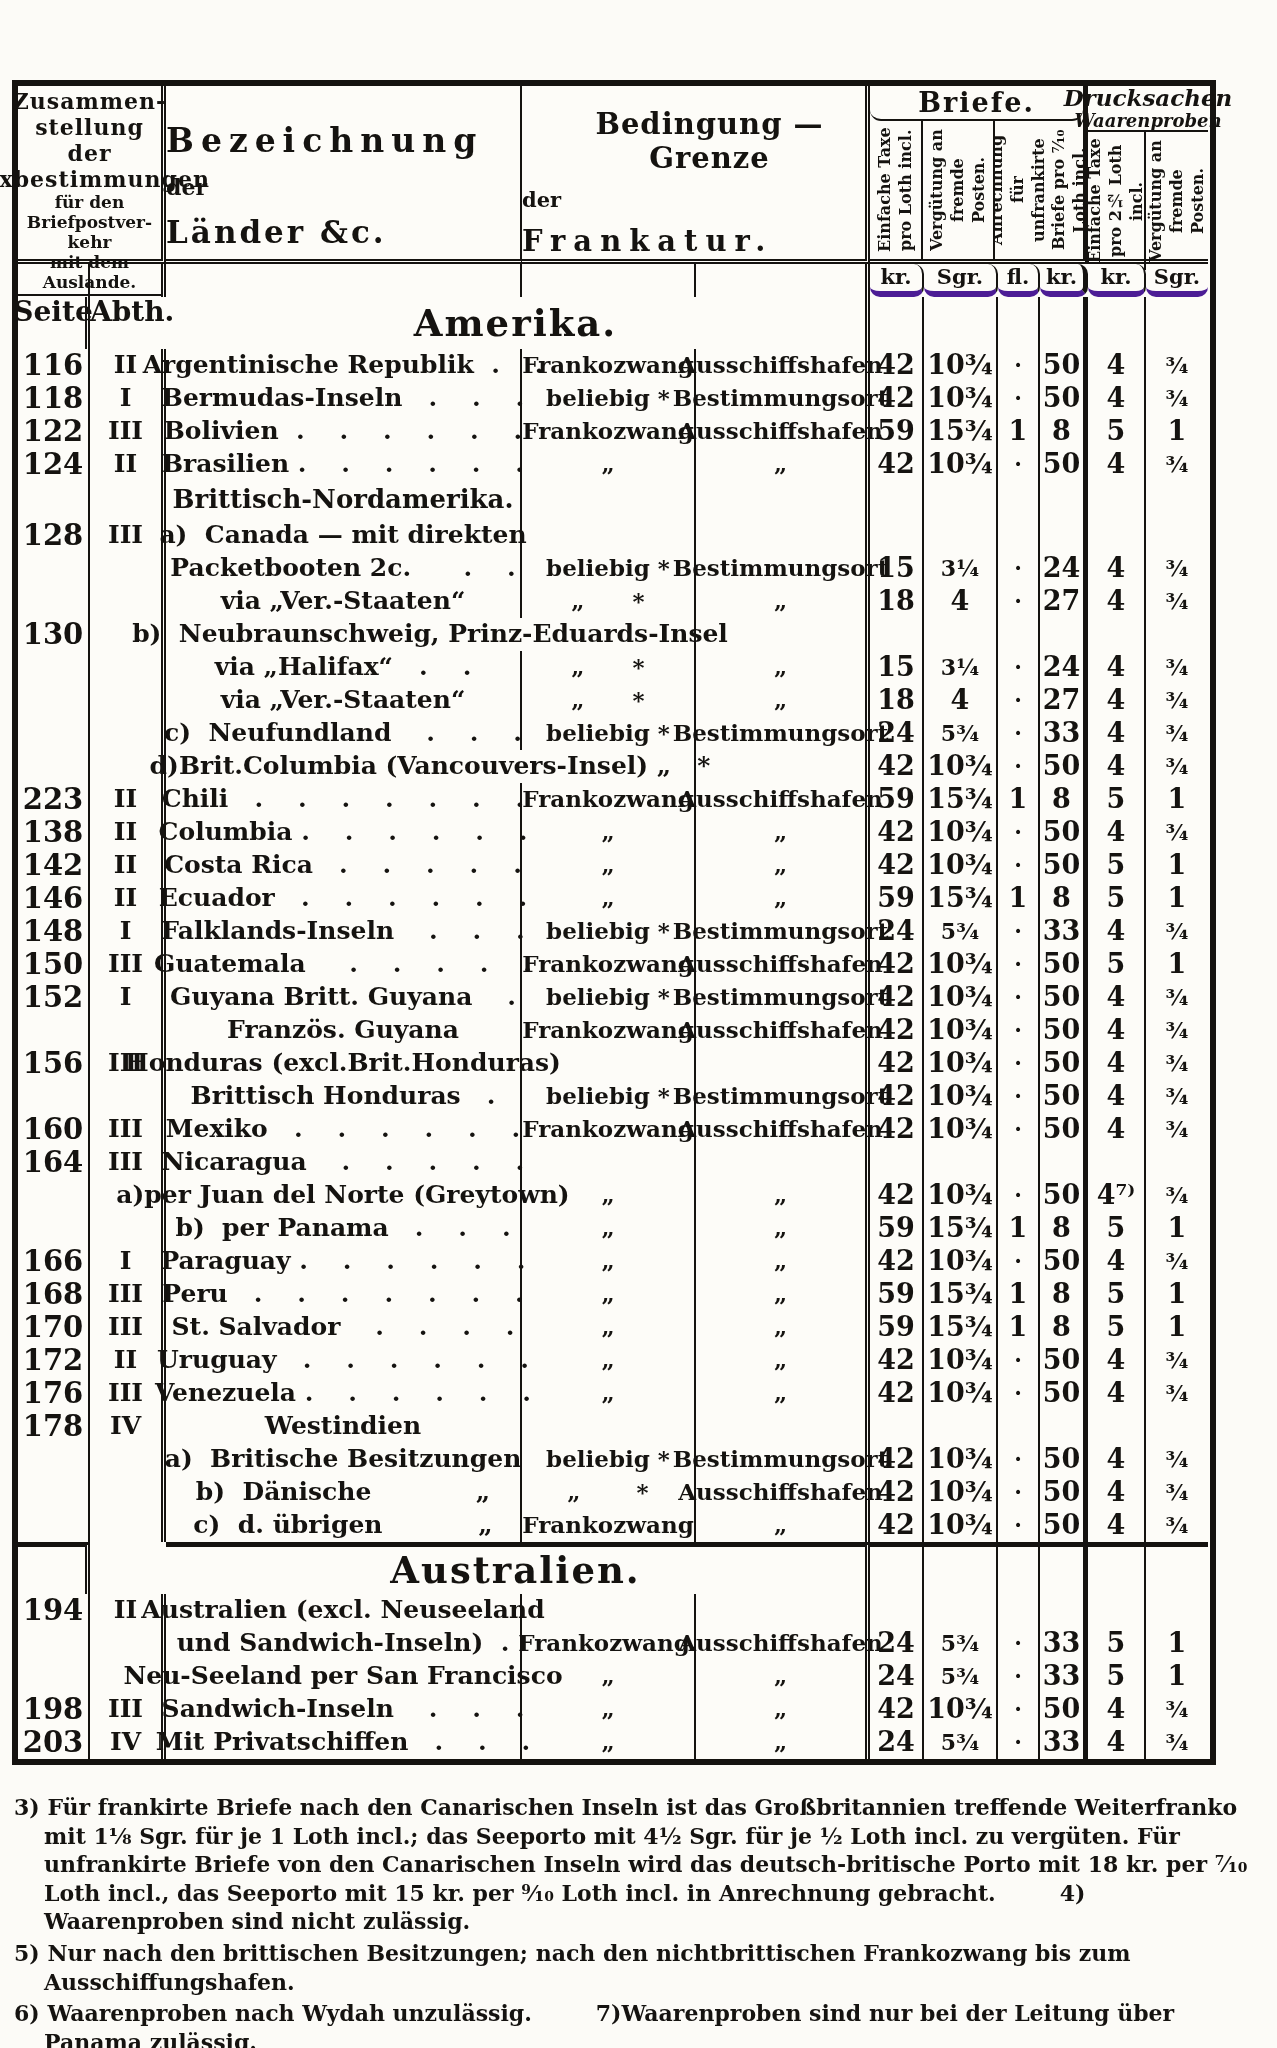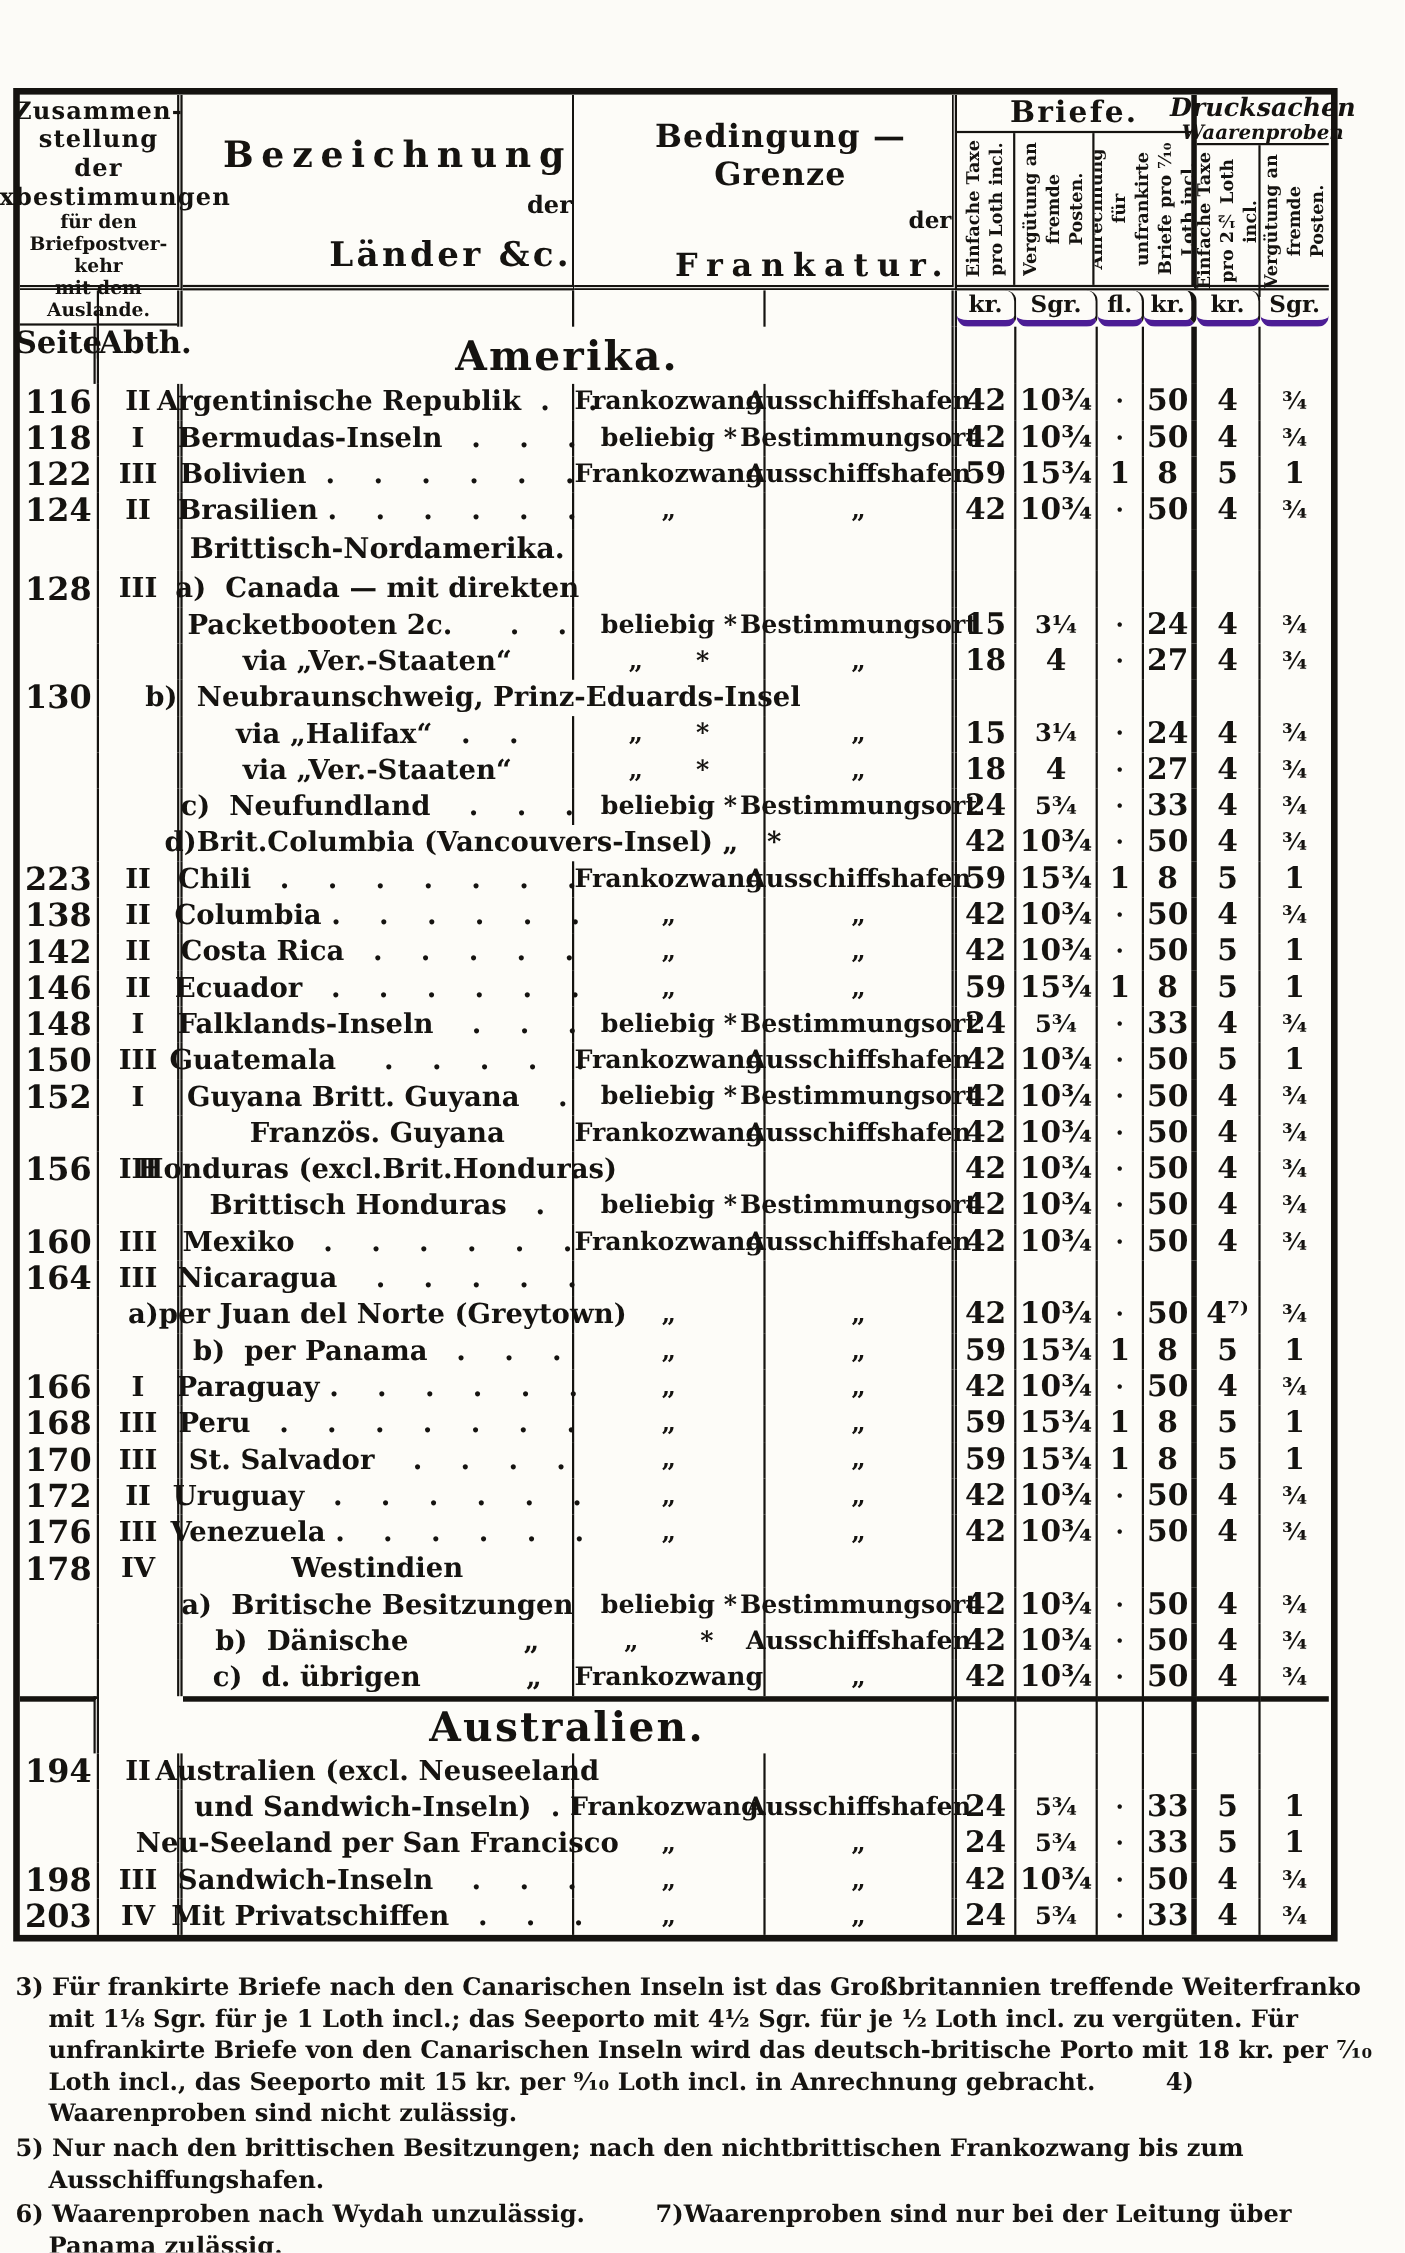--- a/index.html
+++ b/index.html
@@ -25,30 +25,30 @@
   .ttk{border-top:5px solid #151310;}
   
   .hcell{ box-sizing:border-box; display:flex; flex-direction:column; height:178px; }
   .h-left-title{ flex:1; display:flex; flex-direction:column; align-items:center; justify-content:center; text-align:center; padding:2px 2px;}
   .h-left-title .L0{font-size:22px; letter-spacing:1px;}
   .h-left-title .L1{font-size:17px;}
   .h-left-sub{ height:30px; border-top:2px solid #151310; display:flex; font-size:28px; }
   .h-left-sub span{ display:flex; align-items:center; justify-content:center; }
   .h-left-sub .s1{ width:72px; border-right:2px solid #151310; box-sizing:border-box;}
   .h-left-sub .s2{ flex:1;}
-  .hc{ justify-content:center; align-items:flex-end; text-align:center; }
+  .hc{ justify-content:center; align-items:flex-start; text-align:center; }
   .h-laender{ gap:14px; padding-top:26px;}
   .h-laender .t1{font-size:33px; letter-spacing:7px;}
   .h-laender .t2{font-size:22px;}
   .h-laender .t3{font-size:31px; letter-spacing:3px;}
   .h-beding{ gap:12px; padding-top:20px;}
   .h-beding .t1{font-size:29px; letter-spacing:1px;padding-left:32px;}
   .h-beding .t2{font-size:21px;}
   .h-beding .t3{font-size:29px; letter-spacing:8px;}
-  .g-title{ height:38px; border-bottom:2px solid #151310; display:flex; align-items:center; justify-content:center; font-size:27px; letter-spacing:2px;}
+  .g-title{ height:38px; border-bottom:2px solid #151310; display:flex; align-items:center; justify-content:center; font-size:27px; letter-spacing:2px;border-radius:11px;}
   .g-title2{ height:56px; border-bottom:2px solid #151310; display:flex; flex-direction:column; align-items:center; justify-content:center; line-height:1;font-style:italic;}
   .g-title2 .d1{font-size:23px;} .g-title2 .d2{font-size:18px; margin-top:3px;}
   .g-labels{ flex:1; display:grid; grid-template-columns:54fr 74fr 90fr;}
   .g-labels2{ flex:1; display:grid; grid-template-columns:58fr 62fr;}
   .rotbox{ display:flex; align-items:center; justify-content:center; overflow:hidden; padding:3px 0; box-sizing:border-box;}
   .rotbox.mid{border-right:2px solid #151310;}
   .rot{ writing-mode:vertical-rl; transform:rotate(180deg); font-size:16px; line-height:1.3; text-align:center; max-height:132px;}
   
   .unit{ height:32px; justify-content:center; font-size:21px;}
   .spc{ height:32px;}

